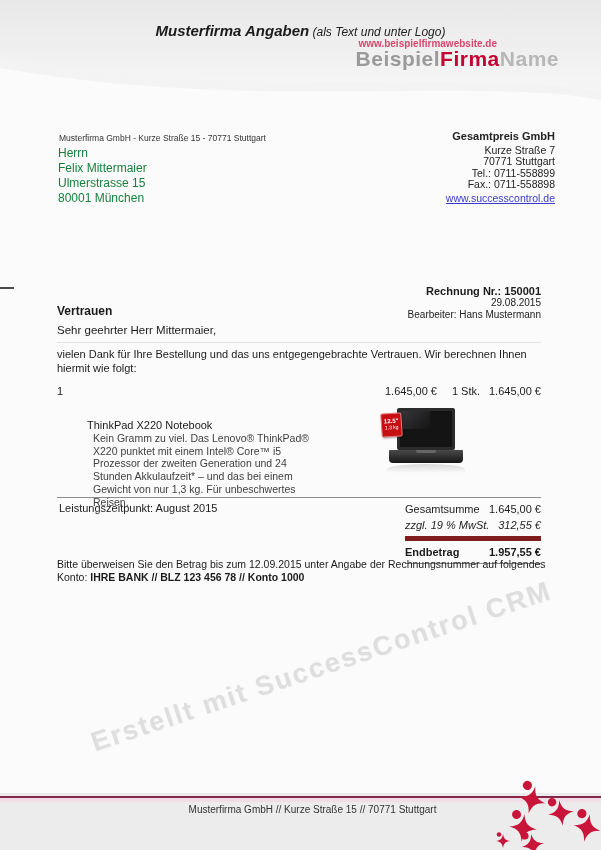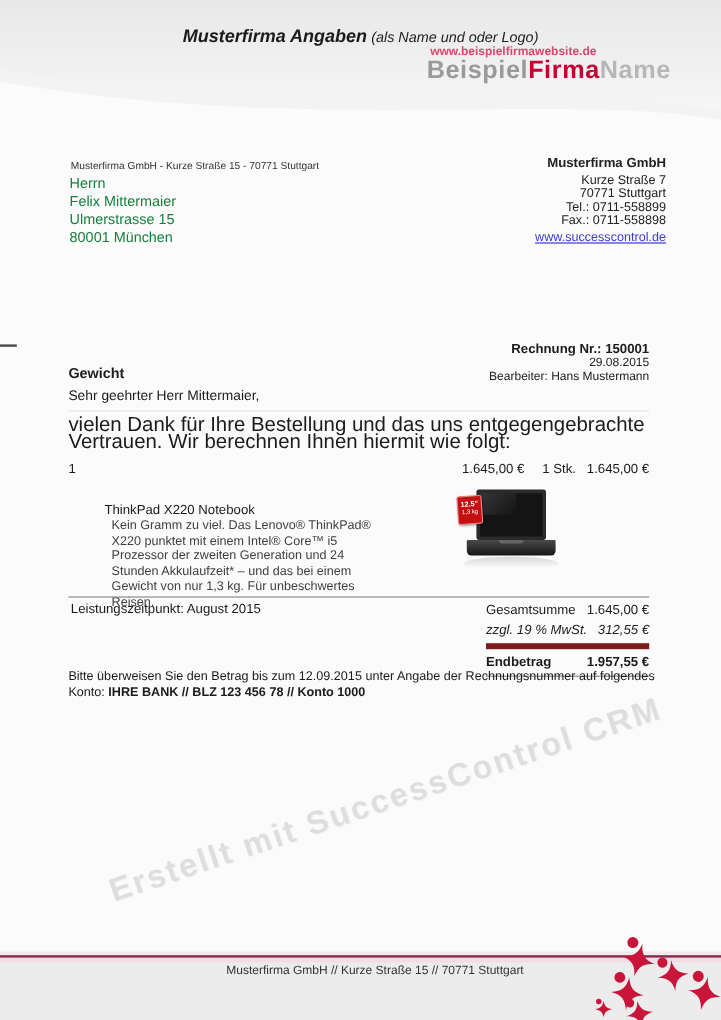--- a/index.html
+++ b/index.html
@@ -28,21 +28,21 @@
   .company-block a { color:#3b3bcc; text-decoration:underline; display:inline-block; margin-top:2px; cursor:pointer;text-align:right; }
   .fold-mark { position:absolute; top:287px; left:0; width:14px; height:2px; background:#4a4a4a; }
   
   .invoice-meta { position:absolute; top:285px; right:60px; text-align:right; line-height:12px; }
   .invoice-meta .num { font-weight:bold; font-size:11px; }
   .invoice-meta .sub { font-size:10px; color:#222; }
   
   .letter-heading { position:absolute; top:304px; left:57px; font-weight:bold; font-size:12px; }
   .salutation { position:absolute; top:324px; left:57px; font-size:11.5px; }
   .intro-rule { position:absolute; top:342px; left:57px; width:484px; height:1px; background:#e3e3e3; }
-  .intro { position:absolute; top:347px; left:57px; width:490px; font-size:17px; line-height:14px; }
+  .intro { position:absolute; top:347px; left:57px; width:490px; font-size:11px; line-height:14px; }
   
   .tbl { position:absolute; top:379px; left:57px; width:484px; }
   .tbl-head { display:flex; border-top:1px solid #9a9a9a; border-bottom:1px solid #9a9a9a; padding:3px 0 4px 0; font-size:10px; color:#333; }
   .c-pos { width:30px; }
   .c-desc { width:200px; }
   .c-unit { width:150px; text-align:right; }
   .c-qty { width:43px; text-align:right; }
   .c-total { width:61px; text-align:right; }
   .tbl-row { display:flex; padding-top:6px; font-size:11px; }
   .tbl-row .name { font-weight:normal;margin-top:34px; }
@@ -88,56 +88,56 @@
       <linearGradient id="hg" x1="0" y1="0" x2="0" y2="1">
         <stop offset="0" stop-color="#e8e8e8"></stop>
         <stop offset="1" stop-color="#f6f6f6"></stop>
       </linearGradient>
     </defs>
     <path d="M0,0 H601 V92 C470,66 250,102 0,58 Z" fill="url(#hg)"></path>
     <path d="M0,58 C250,102 470,66 601,92 L601,100 C470,76 250,112 0,68 Z" fill="#ededed" opacity="0.55"></path>
   </svg>
 
   <div class="header-title">
-    <span class="main">Musterfirma Angaben</span><span class="suffix"> (als Name und oder Logo)</span>
+    <span class="main">Musterfirma Angaben</span><span class="suffix"> (als Text und unter Logo)</span>
   </div>
 
   <div class="brand-block">
     <div class="brand-site">www.beispielfirmawebsite.de</div>
     <div class="brand-logo">
       <span class="p1">Beispiel</span><span class="p2">Firma</span><span class="p3">Name</span>
     </div>
   </div>
 
   <div class="sender-line">Musterfirma GmbH - Kurze Straße 15 - 70771 Stuttgart</div>
   <div class="recipient">
     <div>Herrn</div>
     <div>Felix Mittermaier</div>
     <div>Ulmerstrasse 15</div>
     <div>80001 München</div>
   </div>
 
   <div class="company-block">
-    <div class="cname">Musterfirma GmbH</div>
+    <div class="cname">Gesamtpreis GmbH</div>
     <div>Kurze Straße 7</div>
     <div>70771 Stuttgart</div>
     <div>Tel.: 0711-558899</div>
     <div>Fax.: 0711-558898</div>
     <a>www.successcontrol.de</a>
   </div>
 
   <div class="fold-mark"></div>
 
   <div class="invoice-meta">
     <div class="num">Rechnung Nr.: 150001</div>
     <div class="sub">29.08.2015</div>
     <div class="sub">Bearbeiter: Hans Mustermann</div>
   </div>
 
-  <div class="letter-heading">Gewicht</div>
+  <div class="letter-heading">Vertrauen</div>
   <div class="salutation">Sehr geehrter Herr Mittermaier,</div>
   <div class="intro-rule"></div>
   <div class="intro">vielen Dank für Ihre Bestellung und das uns entgegengebrachte Vertrauen. Wir berechnen Ihnen hiermit wie folgt:</div>
 
   <div class="tbl">
     <div class="tbl-row">
       <div class="c-pos">1</div>
       <div class="c-desc name">ThinkPad X220 Notebook</div>
       <div class="c-unit">1.645,00 €</div>
       <div class="c-qty">1 Stk.</div>

